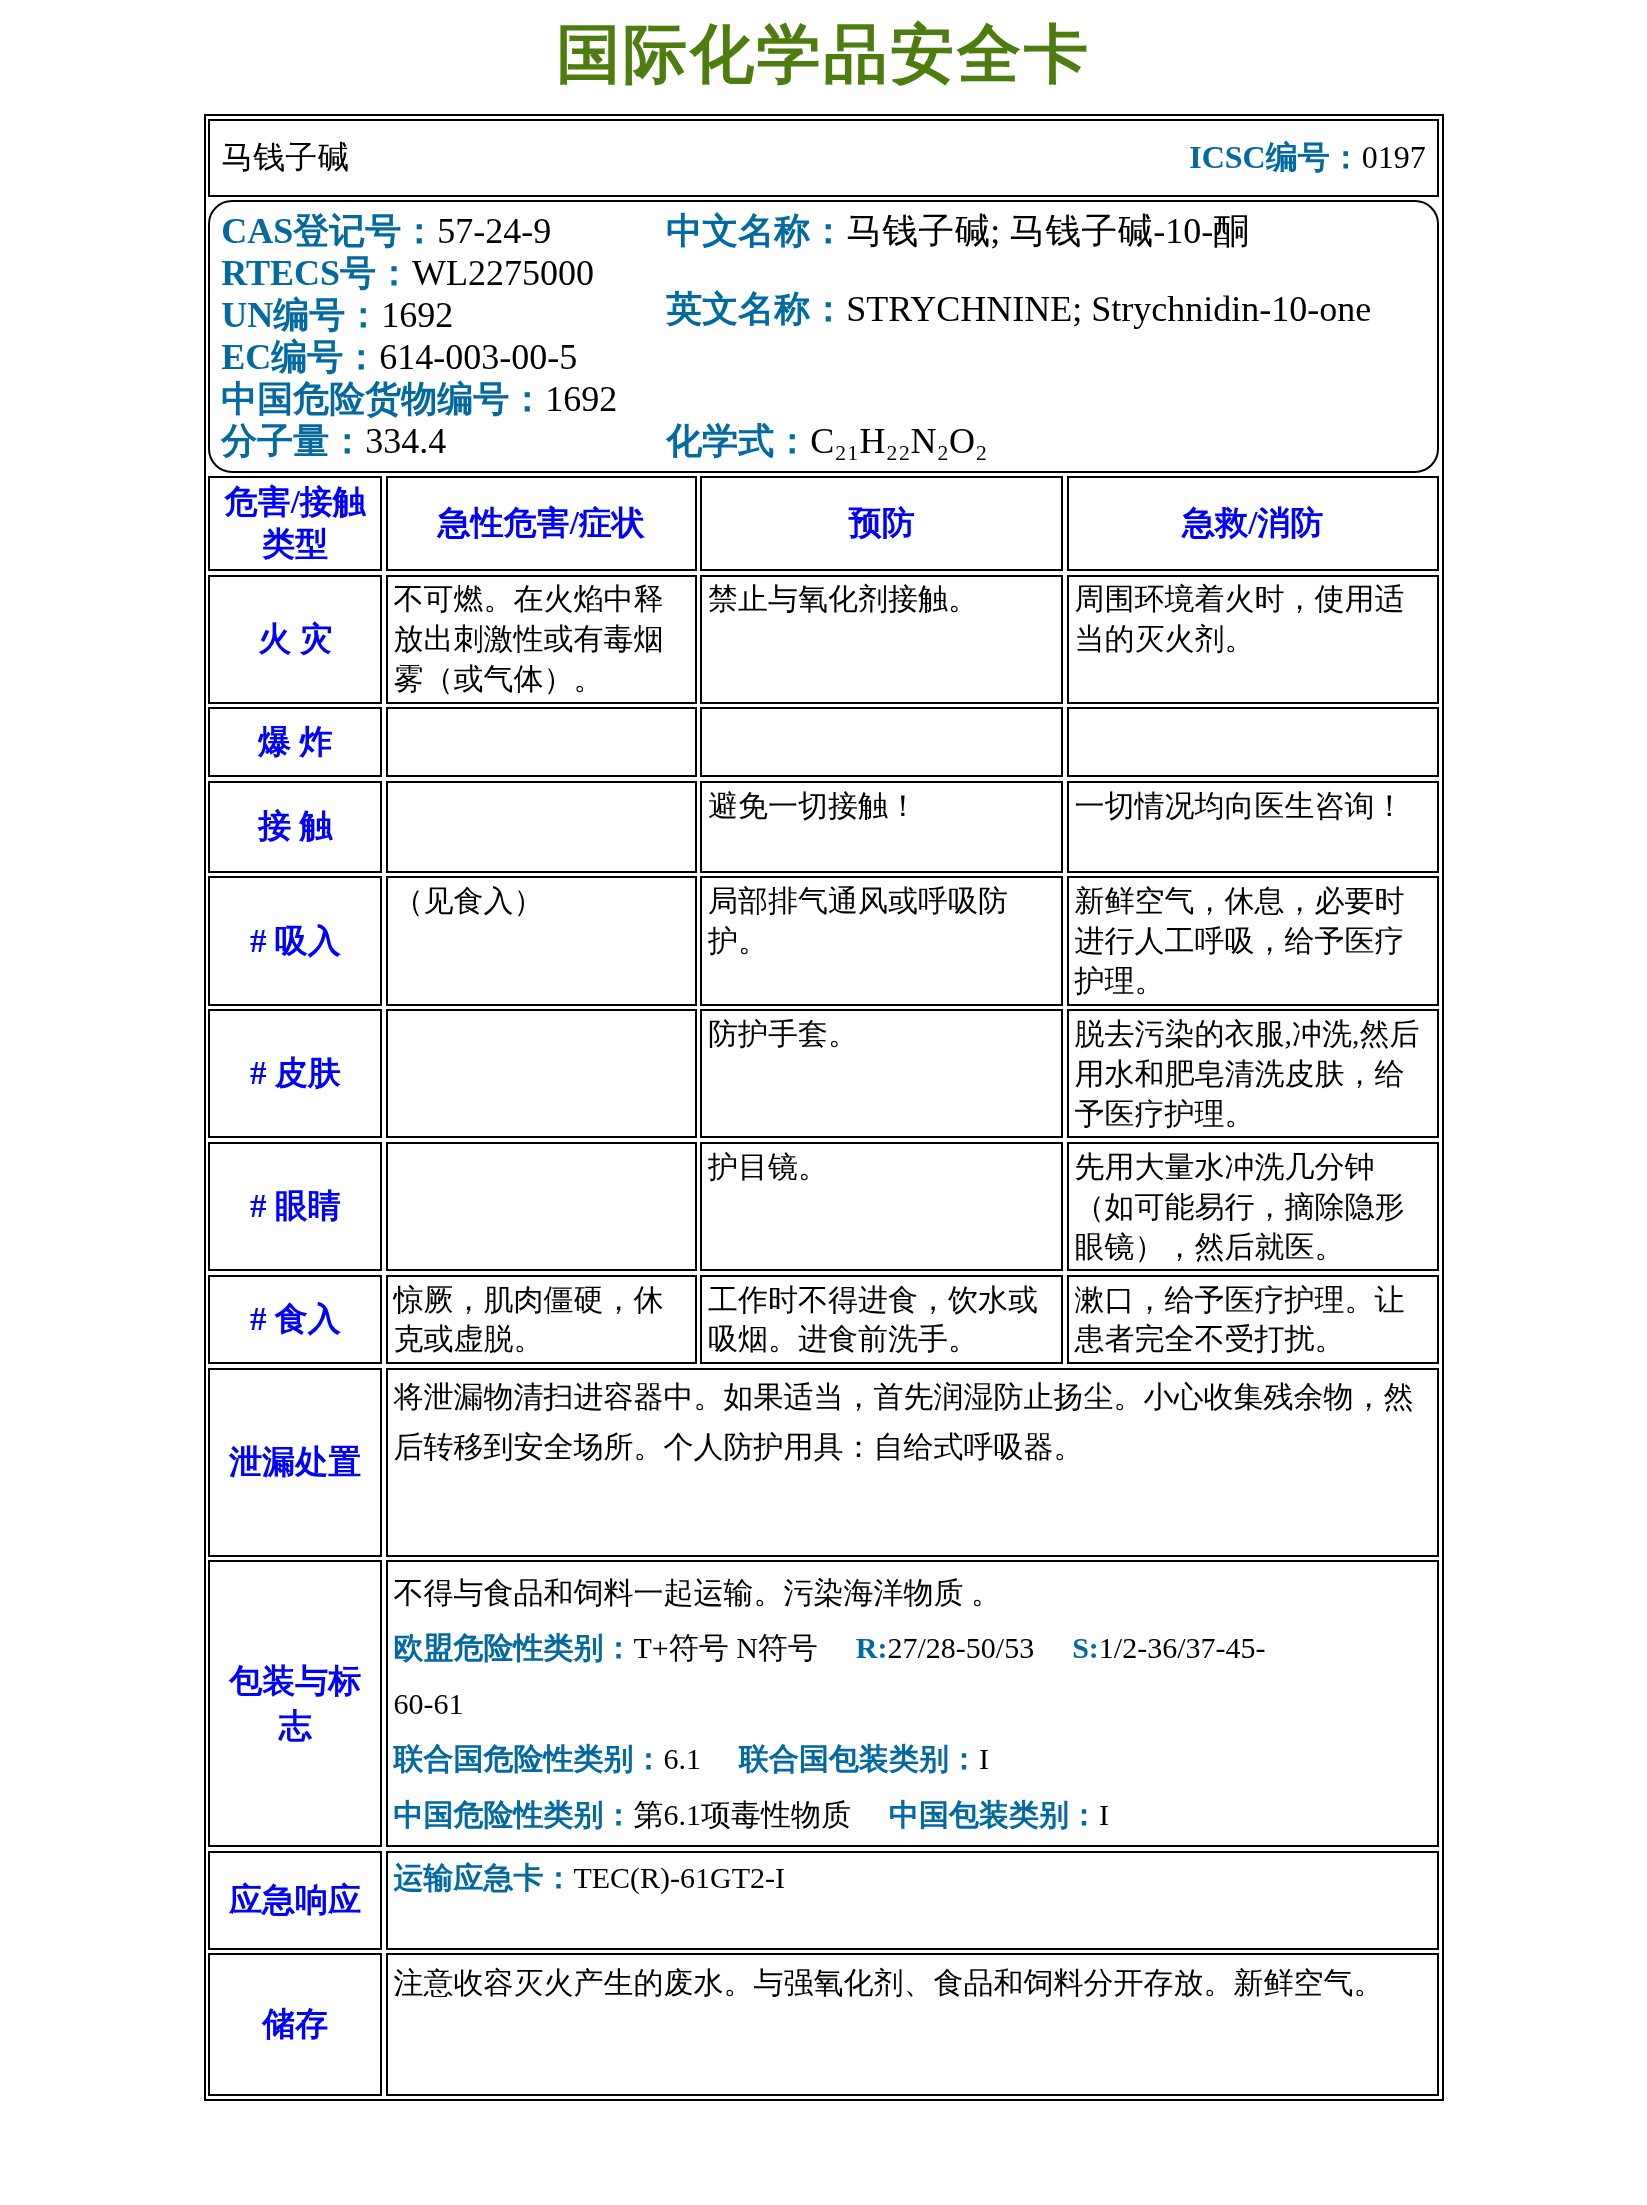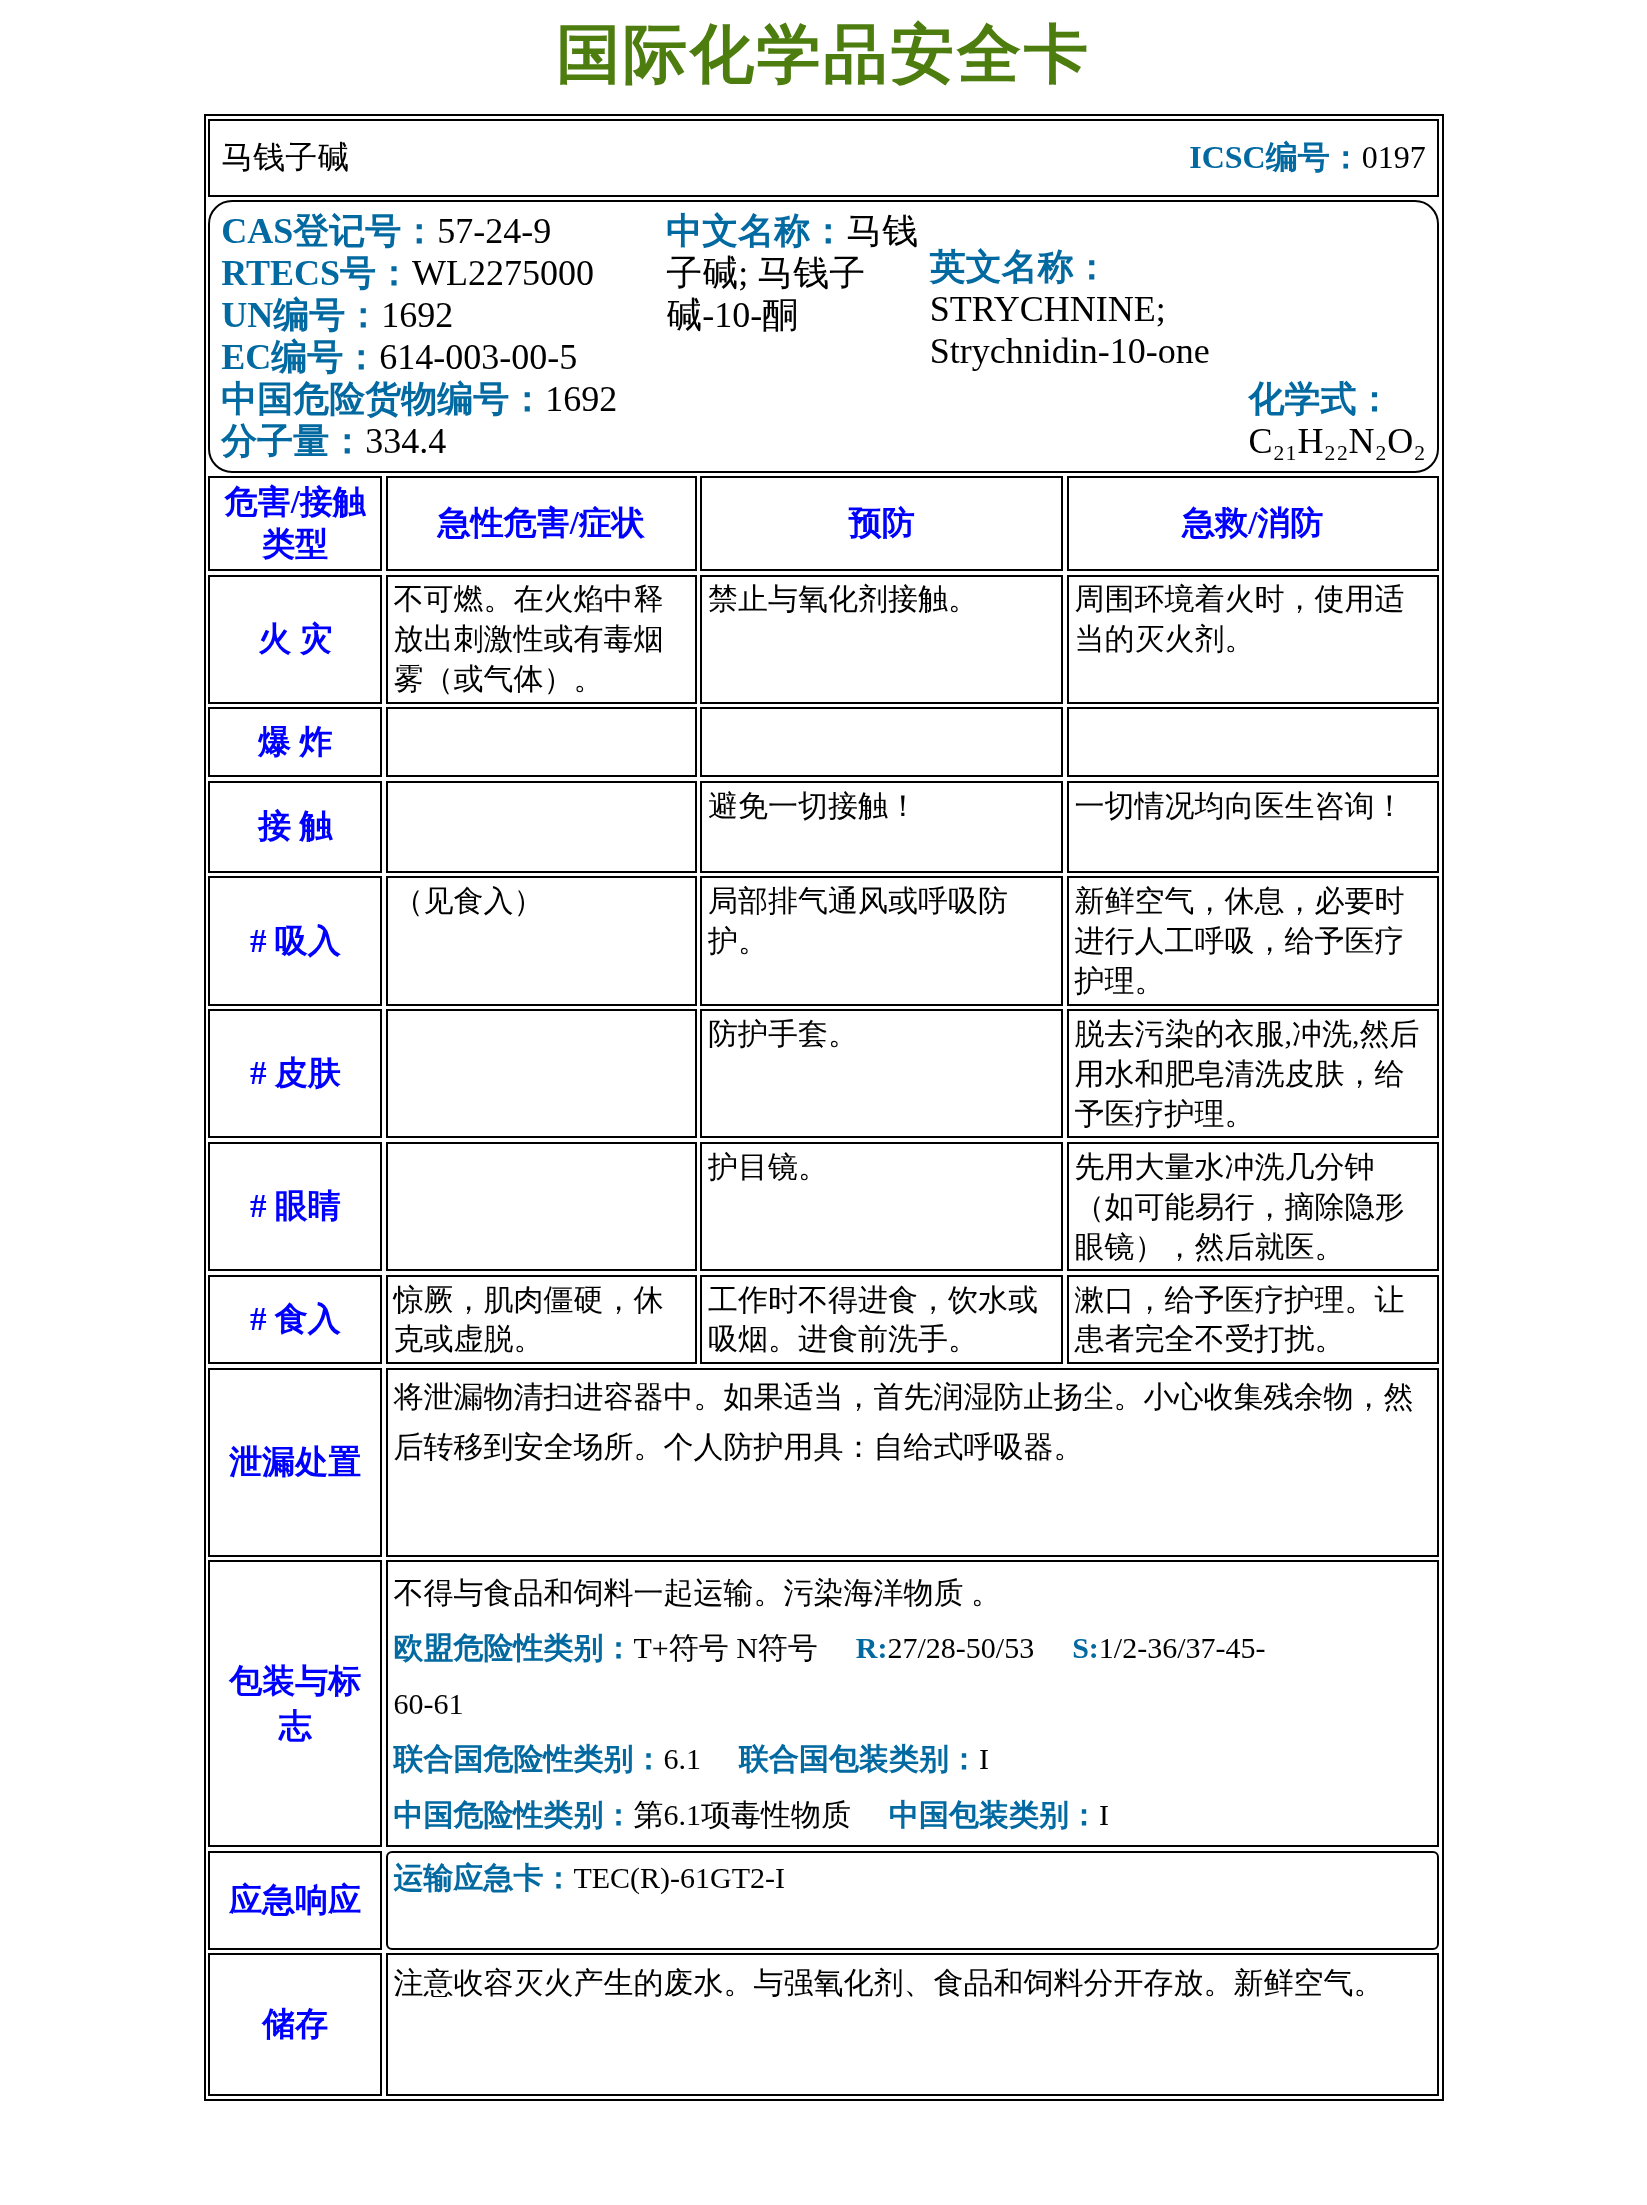--- a/index.html
+++ b/index.html
@@ -45,21 +45,21 @@
   
   .id-block {
     min-height:256px;
     display:grid;
     grid-template-columns:445px 1fr;
     padding:8.3px 11px;
     font-size:36px;
     border-radius:24px;
   }
   .id-left .id-line { line-height:42px; white-space:nowrap; }
-  .id-right { display:flex; flex-direction:row; }
+  .id-right { display:flex; flex-direction:column; }
   .id-right .id-line { line-height:42px; }
   .id-right .id-line:nth-child(2) { margin-top:36px; }
   .id-right .id-line:nth-child(3) { margin-top:auto; }
 
   
   .row4 {
     display:grid;
     grid-template-columns:174px 311px 363px 1fr;
     gap:3.5px;
   }
@@ -102,21 +102,21 @@
   .r-skin { min-height:120px; }
   .r-eyes { min-height:120px; }
   .r-ingestion { min-height:80px; }
   .r-spill { min-height:189px; }
   .r-packaging { min-height:259px; }
   .r-emergency { min-height:99px; }
   .r-storage { min-height:143px; }
 
   .spill-text, .storage-text { line-height:1.65; }
   .packaging-cell p { margin:0; line-height:1.85; }
-  .emergency-cell { line-height:1.5;border-radius:6px; }
+  .emergency-cell { line-height:1.5; }
 </style>
 </head>
 <body>
 
 <div class="page-title">国际化学品安全卡</div>
 
 <div class="card">
 
   <div class="box name-row">
     <span>马钱子碱</span>

